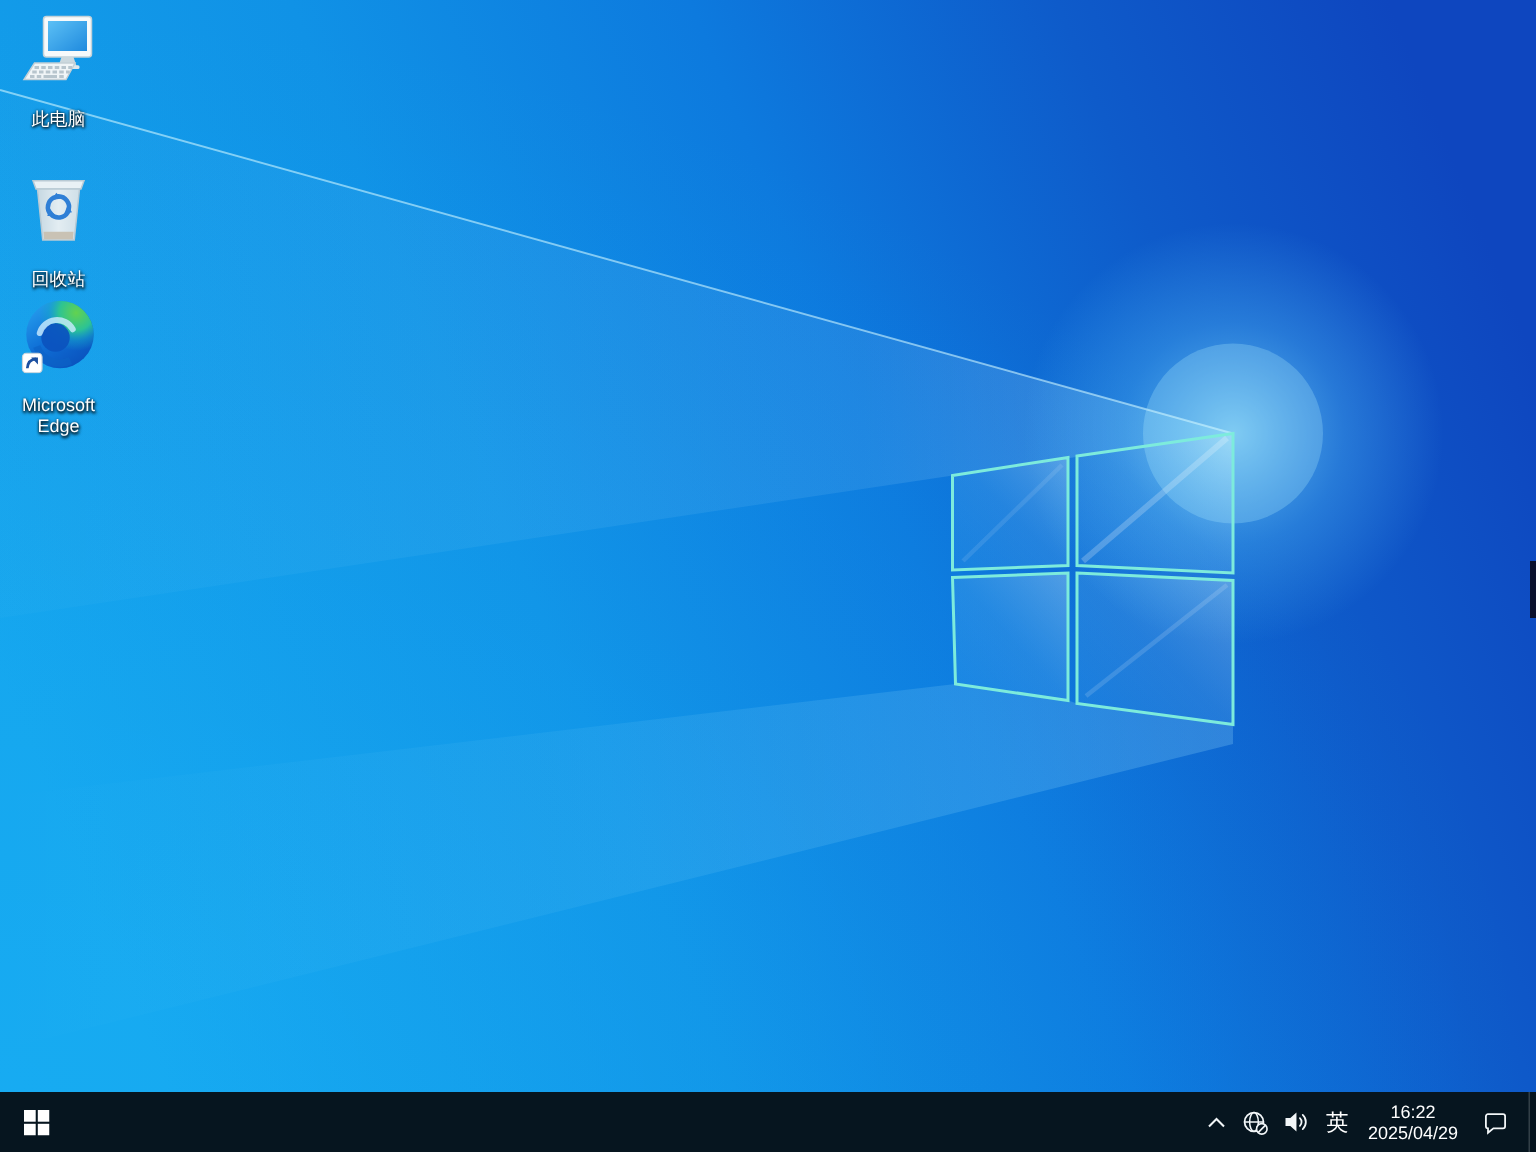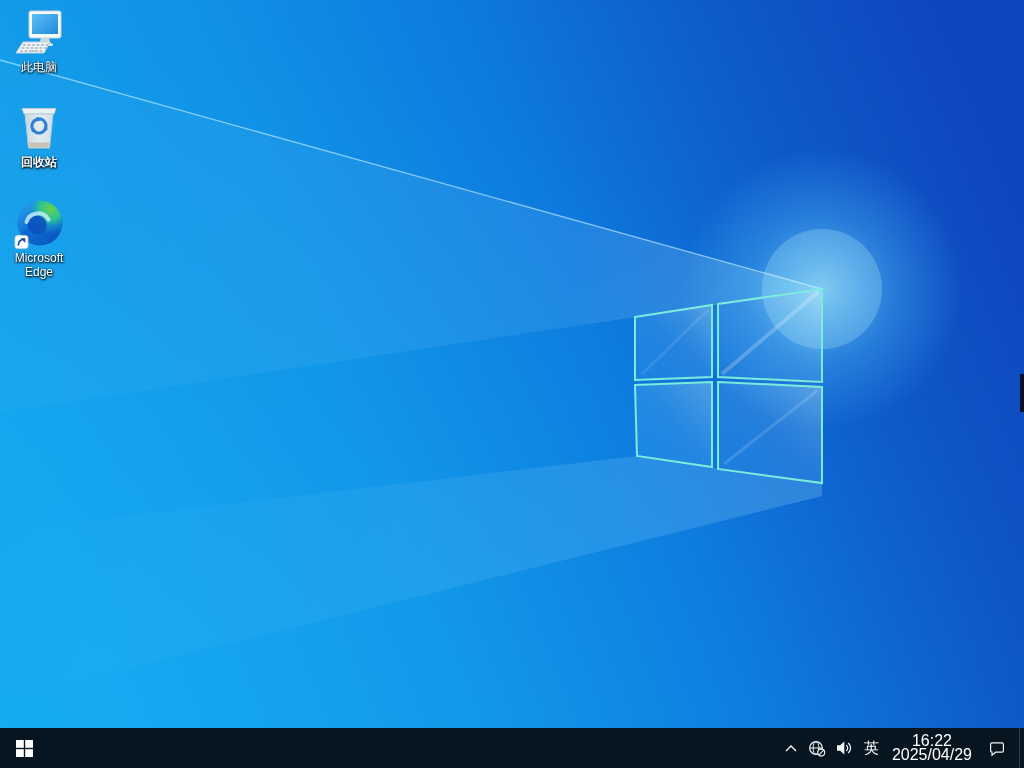--- a/index.html
+++ b/index.html
@@ -11,21 +11,21 @@
   
   .wallpaper{position:absolute;top:0;left:0;width:1024px;height:728px;display:block;}
   
   .icon-cell{
     position:absolute;left:1px;width:76px;
     display:flex;flex-direction:column;align-items:center;
     cursor:default;
   }
   .icon-cell .glyph{width:50px;height:50px;display:block;}
   .icon-label{
-    margin-top:2px;max-width:72px;
+    margin-top:14px;max-width:72px;
     color:#fff;font-size:12px;line-height:14px;text-align:center;
     text-shadow:0 1px 2px rgba(0,0,0,.85),1px 1px 2px rgba(0,0,0,.6),0 0 2px rgba(0,0,0,.5);
     word-break:break-word;
   }
   
   .taskbar{
     position:absolute;left:0;bottom:0;width:1024px;height:40px;
     background:#06151f;display:flex;align-items:stretch;z-index:5;
   }
   .start-btn{
@@ -34,21 +34,21 @@
   }
   .tb-spacer{flex:1;}
   .tray{display:flex;align-items:center;height:40px;}
   .tray-item{
     height:40px;display:flex;align-items:center;justify-content:center;
     padding:0 5px;background:transparent;border:0;cursor:pointer;
   }
   .ime{color:#fff;font-size:15px;padding:0 6px;}
   .clock{
     display:flex;flex-direction:column;align-items:center;justify-content:center;
-    color:#fff;font-size:16px;line-height:14px;padding:0 7px;height:40px;cursor:default;
+    color:#fff;font-size:12px;line-height:14px;padding:0 7px;height:40px;cursor:default;
     text-align:center;
   }
   .show-desktop{
     width:5px;height:40px;border:0;padding:0;margin-left:4px;
     background:transparent;border-left:1px solid rgba(255,255,255,.18);cursor:pointer;
   }
   
   .edge-artifact{
     position:absolute;right:0;top:374px;width:4px;height:38px;
     background:#0a102c;z-index:4;
@@ -153,21 +153,21 @@
           <rect x="30" y="39" width="2.5" height="2"></rect>
         <rect x="6" y="42" width="3" height="2"></rect>
           <rect x="10.5" y="42" width="3" height="2"></rect>
         <rect x="15" y="42" width="9" height="2"></rect>
           <rect x="25.5" y="42" width="3" height="2"></rect>
       </g>
     </svg>
     <div class="icon-label">此电脑</div>
   </div>
 
-  <div class="icon-cell" style="top:103px;font-weight:bold;">
+  <div class="icon-cell" style="top:115px;">
     <svg class="glyph" viewBox="0 0 50 50">
       <defs>
         <linearGradient id="binb" x1="0" y1="0" x2="1" y2="0">
           <stop offset="0" stop-color="#c6d8e2"></stop>
           <stop offset="0.5" stop-color="#e3edf2"></stop>
           <stop offset="1" stop-color="#cfdfe8"></stop>
         </linearGradient>
       </defs>
 
       <polygon points="9,6 41,6 38,12 12,12" fill="#9db0bb"></polygon>

